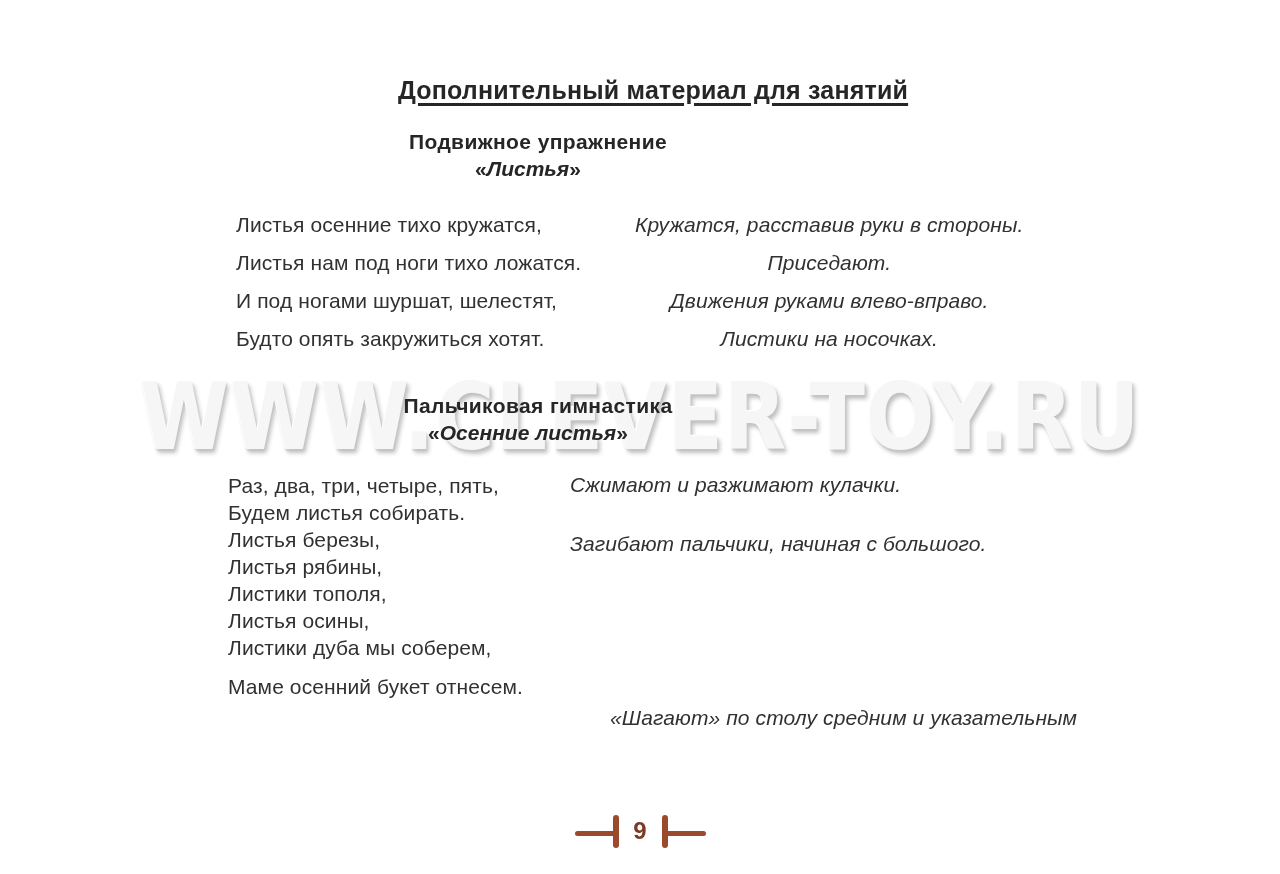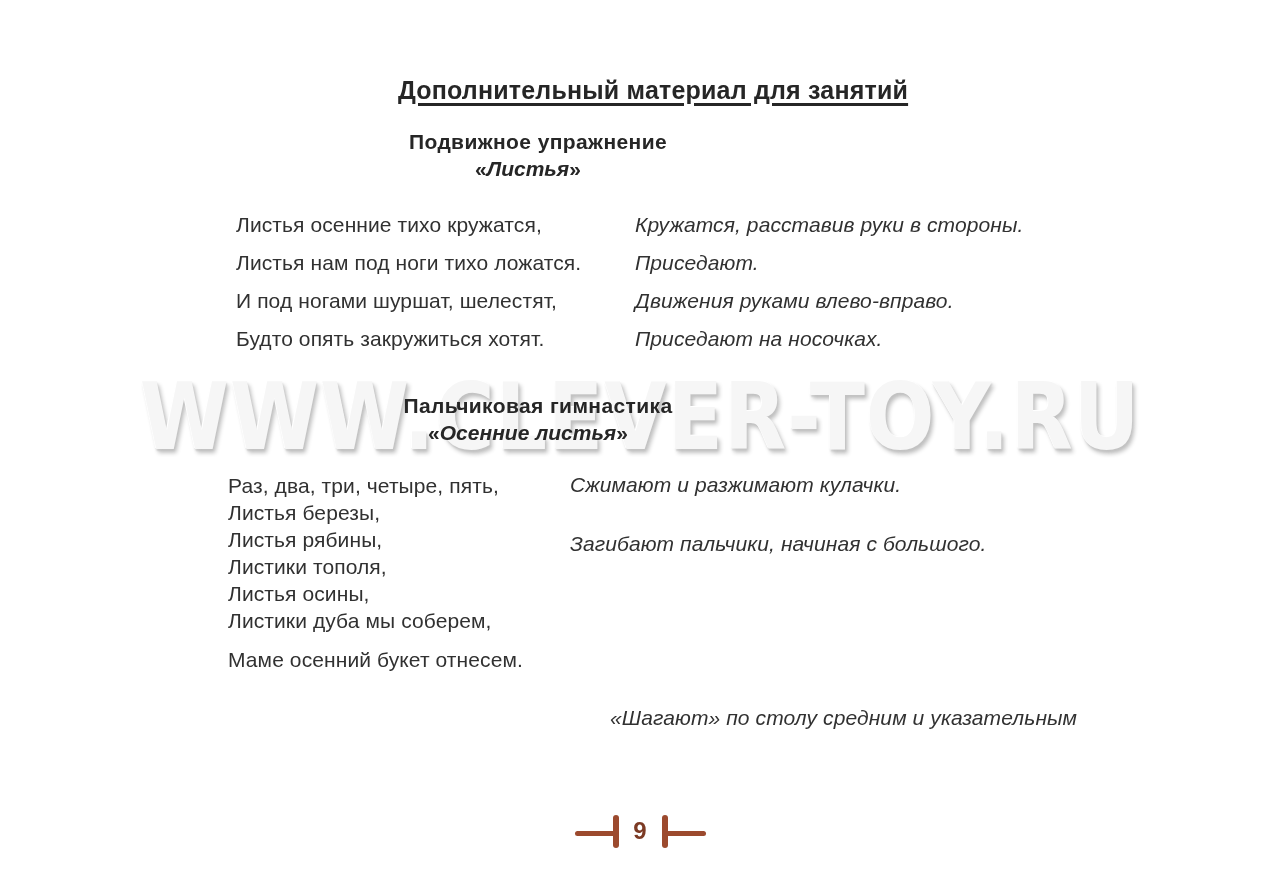--- a/index.html
+++ b/index.html
@@ -82,21 +82,21 @@
   .section-subtitle .name { font-style: italic; }
 
   
   .col {
     position: absolute;
     font-size: 21px;
     color: #313131;
     letter-spacing: 0.1px;
   }
   .block1-verse  { top: 206px; left: 236px; line-height: 38px; }
-  .block1-action { top: 206px; left: 635px; line-height: 38px; font-style: italic; }
+  .block1-action { top: 206px; left: 635px; line-height: 38px; font-style: italic; text-align: center; }
 
   .block2-verse  { top: 472px; left: 228px; line-height: 27px; }
   .block2-verse .group-gap-a { margin-top: 0; }
   .block2-verse .group-gap-b { margin-top: 12px; }
 
   .action-abs {
     position: absolute;
     left: 570px;
     font-size: 21px;
     font-style: italic;
@@ -158,28 +158,29 @@
       <div>Листья осенние тихо кружатся,</div>
       <div>Листья нам под ноги тихо ложатся.</div>
       <div>И под ногами шуршат, шелестят,</div>
       <div>Будто опять закружиться хотят.</div>
     </div>
 
     <div class="col block1-action">
       <div>Кружатся, расставив руки в стороны.</div>
       <div>Приседают.</div>
       <div>Движения руками влево-вправо.</div>
-      <div>Приседают на носочках.</div>
+      <div>Листики на носочках.</div>
     </div>
 
     <div class="section-heading" style="top:392px;">Пальчиковая гимнастика</div>
     <div class="section-subtitle" style="top:419px;"><span>«</span><span class="name">Осенние листья</span><span>»</span></div>
 
     <div class="col block2-verse">
       <div>Раз, два, три, четыре, пять,</div>
+      <div>Будем листья собирать.</div>
       <div class="group-gap-a">Листья березы,</div>
       <div>Листья рябины,</div>
       <div>Листики тополя,</div>
       <div>Листья осины,</div>
       <div>Листики дуба мы соберем,</div>
       <div class="group-gap-b">Маме осенний букет отнесем.</div>
     </div>
 
     <div class="action-abs action-1">
       <div>Сжимают и разжимают кулачки.</div>

